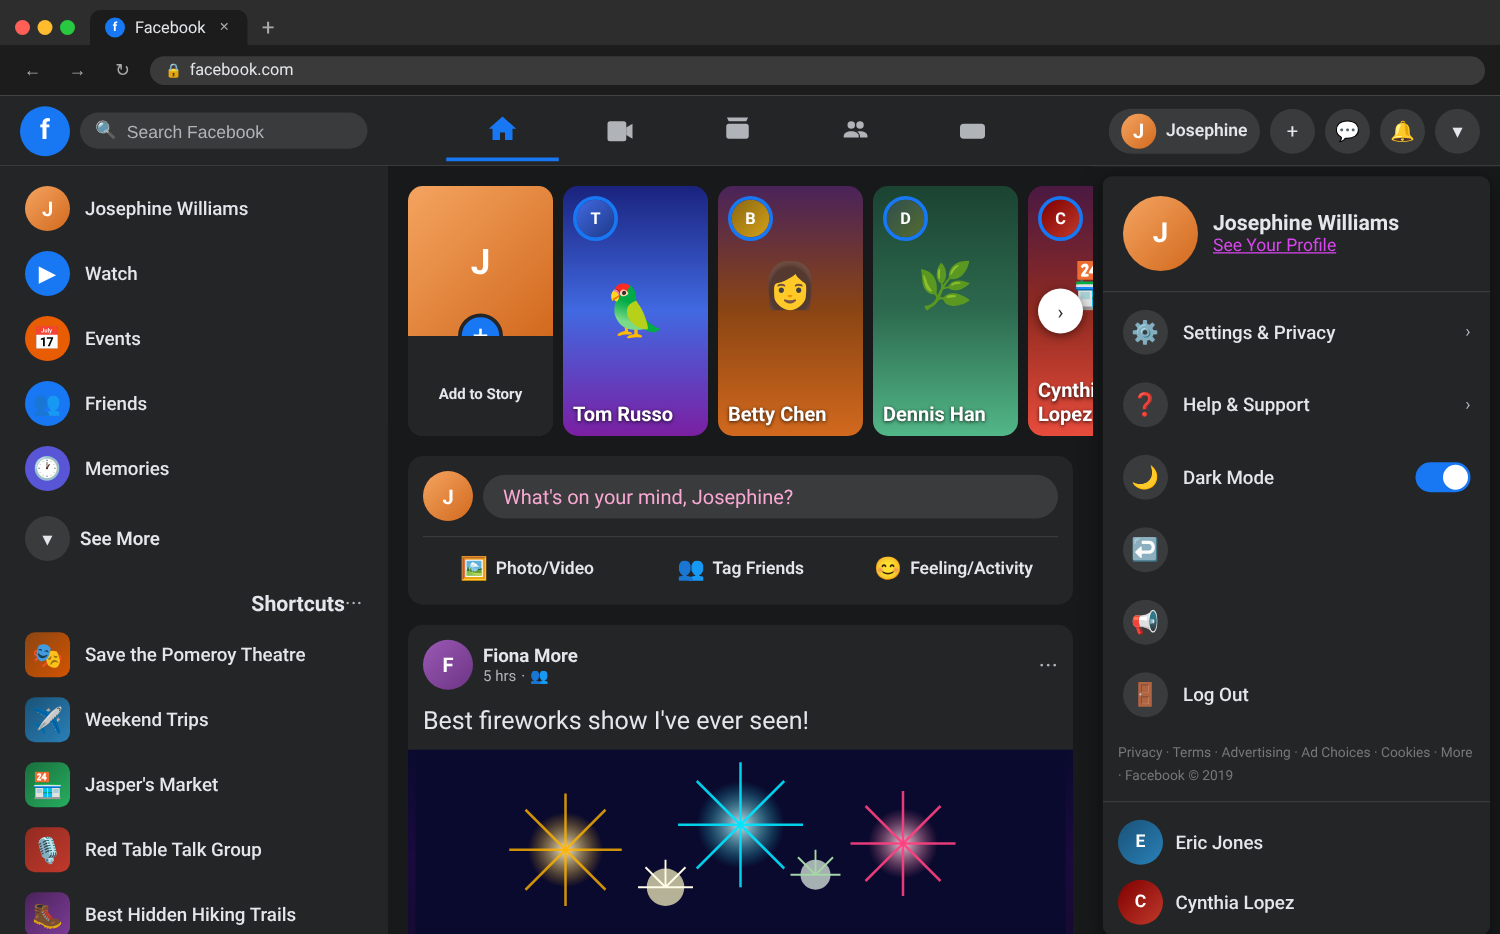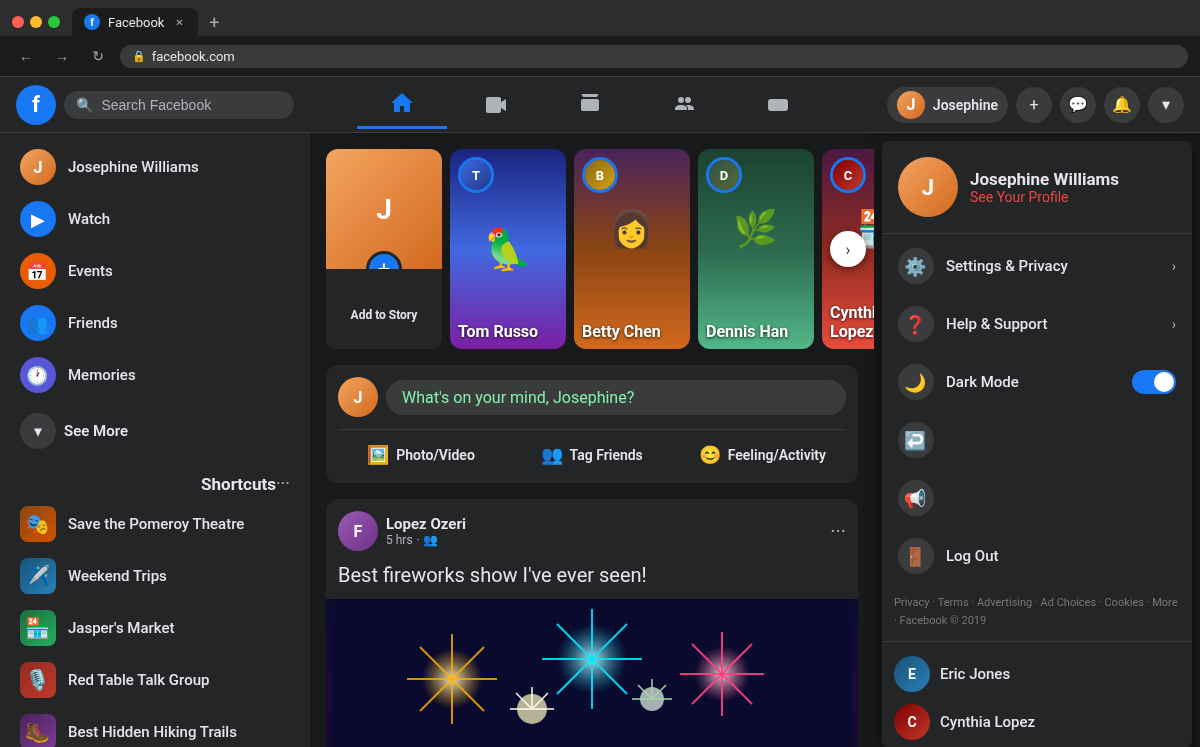--- a/index.html
+++ b/index.html
@@ -393,21 +393,21 @@
       border-radius: 50%;
       overflow: hidden;
       flex-shrink: 0;
     }
     .composer-input {
       flex: 1;
       background: #3a3b3c;
       border-radius: 20px;
       padding: 8px 16px;
       font-size: 16px;
-      color: #86efac;
+      color: #f9a8d4;
       cursor: pointer;
     }
     .composer-actions {
       display: flex;
       gap: 4px;
       border-top: 1px solid #3a3b3c;
       padding-top: 8px;
     }
     .composer-action {
       flex: 1;
@@ -474,21 +474,21 @@
       border-radius: 8px;
       margin: 4px;
     }
     .menu-profile-avatar {
       width: 60px; height: 60px;
       border-radius: 50%;
       overflow: hidden;
       flex-shrink: 0;
     }
     .menu-profile-name { font-size: 17px; font-weight: 700; }
-    .menu-profile-sub { font-size: 14px; color: #ef4444; }
+    .menu-profile-sub { font-size: 14px; color: #d946ef; text-decoration: underline; }
     .menu-divider { height: 1px; background: #3a3b3c; margin: 4px 0; }
     .menu-item {
       display: flex;
       align-items: center;
       gap: 12px;
       padding: 10px 12px;
       cursor: pointer;
       border-radius: 8px;
       margin: 2px 4px;
     }
@@ -777,21 +777,21 @@
           </div>
         </div>
       </div>
 
       <div class="post-card">
         <div class="post-header">
           <div class="post-avatar avatar-fiona">
             <div class="person-initial">F</div>
           </div>
           <div>
-            <div class="post-author-name">Lopez Ozeri</div>
+            <div class="post-author-name">Fiona More</div>
             <div class="post-meta">
               <span>5 hrs</span>
               <span>·</span>
               <span>👥</span>
             </div>
           </div>
           <div class="post-more">···</div>
         </div>
         <div class="post-text">Best fireworks show I've ever seen!</div>
 

